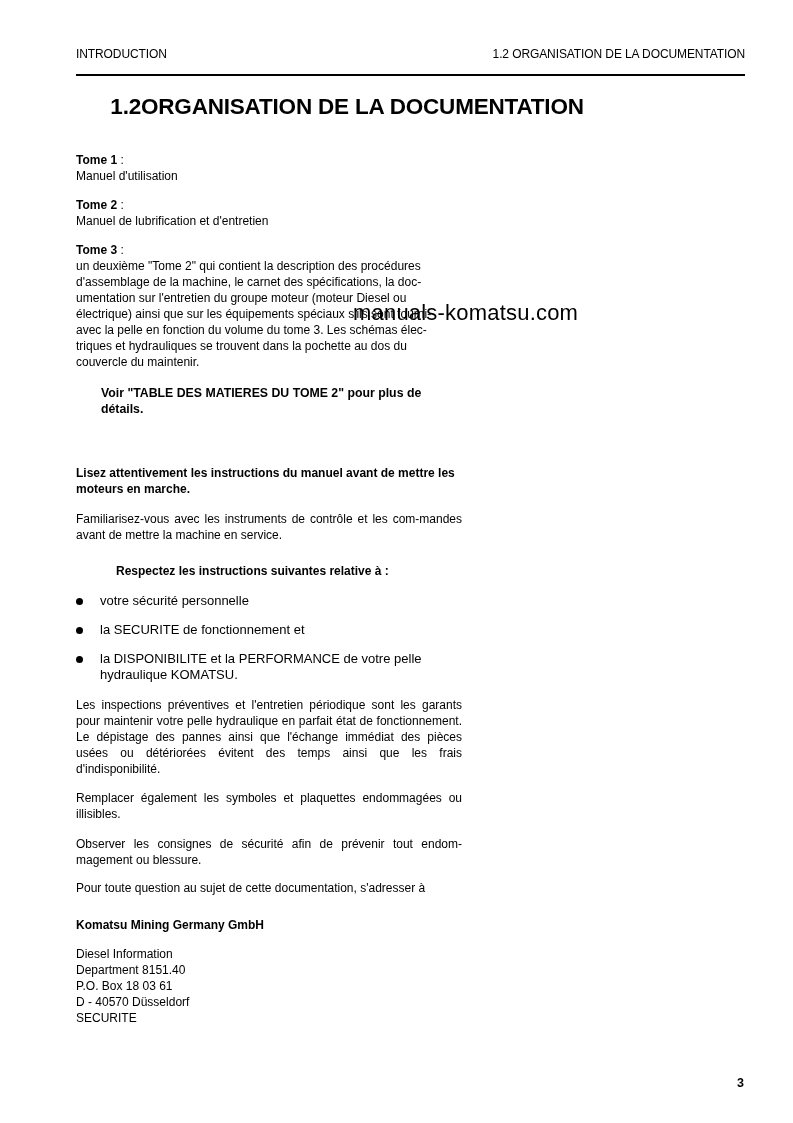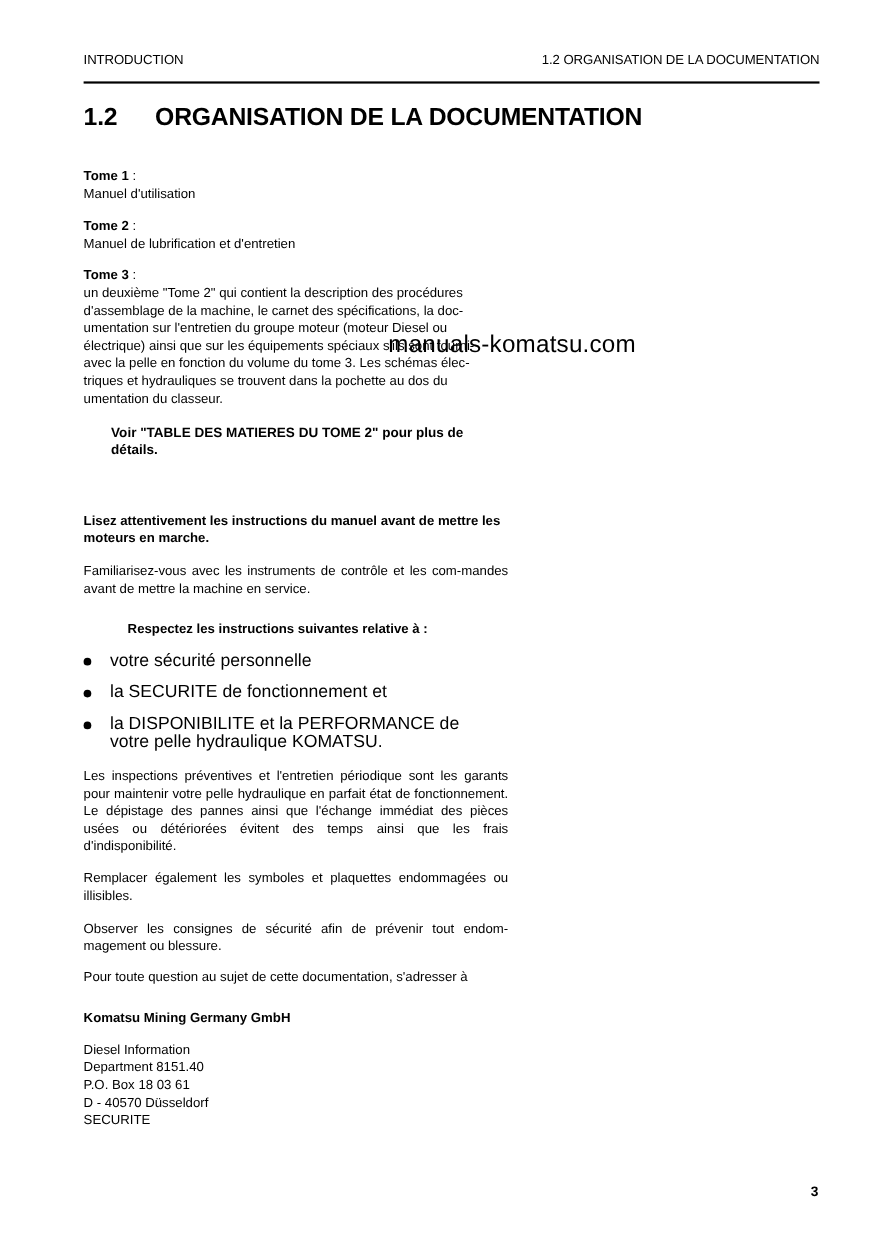--- a/index.html
+++ b/index.html
@@ -12,28 +12,28 @@
     }
     .header-left { left: 76px; }
     .header-right { right: 48px; }
     .header-rule {
       position: absolute; left: 76px; top: 74px; width: 669px; height: 2px; background: #000;
     }
     .page-title {
       position: absolute; left: 76px; top: 94px; font-size: 22.5px; font-weight: bold;
       letter-spacing: -0.2px; white-space: nowrap;
     }
-    .page-title .num { display: inline-block; width: 65px; }
+    .page-title .num { display: inline-block; width: 65px; text-align: right; }
     .col {
       position: absolute; left: 76px; width: 386px; font-size: 12px; line-height: 16px;
     }
     .b { font-weight: bold; }
     .justify { text-align: justify; text-align-last: left; }
     .note { position: absolute; left: 101px; width: 362px; font-size: 12.3px; line-height: 16px; font-weight: bold; }
-    .bullet-row { position: absolute; left: 76px; width: 386px; font-size: 16px; line-height: 16px; }
+    .bullet-row { position: absolute; left: 76px; width: 386px; font-size: 13px; line-height: 16px; }
     .bullet-dot {
       position: absolute; left: 0; top: 5px; width: 7px; height: 7px; border-radius: 50%; background: #000;
     }
     .bullet-text { margin-left: 24px; }
     .watermark {
       position: absolute; left: 353px; top: 300px; font-size: 22px; color: #000;
       white-space: nowrap; letter-spacing: 0.2px; background: transparent;
     }
     .page-number {
       position: absolute; right: 49px; top: 1076px; font-size: 12.5px; font-weight: bold;
@@ -62,21 +62,21 @@
 
 <div class="col" style="top:242px;">
   <div><span class="b">Tome 3</span><span> :</span></div>
   <div class="justify">
     <div class="justify">un deuxième "Tome 2" qui contient la description des procédures</div>
     <div class="justify">d'assemblage de la machine, le carnet des spécifications, la doc-</div>
     <div class="justify">umentation sur l'entretien du groupe moteur (moteur Diesel ou</div>
     <div class="justify" style="white-space:nowrap;overflow:hidden;">électrique) ainsi que sur les équipements spéciaux s'ils sont fourni-</div>
     <div class="justify">avec la pelle en fonction du volume du tome 3. Les schémas élec-</div>
     <div class="justify">triques et hydrauliques se trouvent dans la pochette au dos du</div>
-    <div>umentation du classeur.</div>
+    <div>couvercle du maintenir.</div>
   </div>
 </div>
 
 <div class="watermark">manuals-komatsu.com</div>
 
 <div class="note" style="top:385px;">Voir "TABLE DES MATIERES DU TOME 2" pour plus de détails.</div>
 
 <div class="col b" style="top:465px;">Lisez attentivement les instructions du manuel avant de mettre les moteurs en marche.</div>
 
 <div class="col justify" style="top:511px;">Familiarisez-vous avec les instruments de contrôle et les com-mandes avant de mettre la machine en service.</div>

